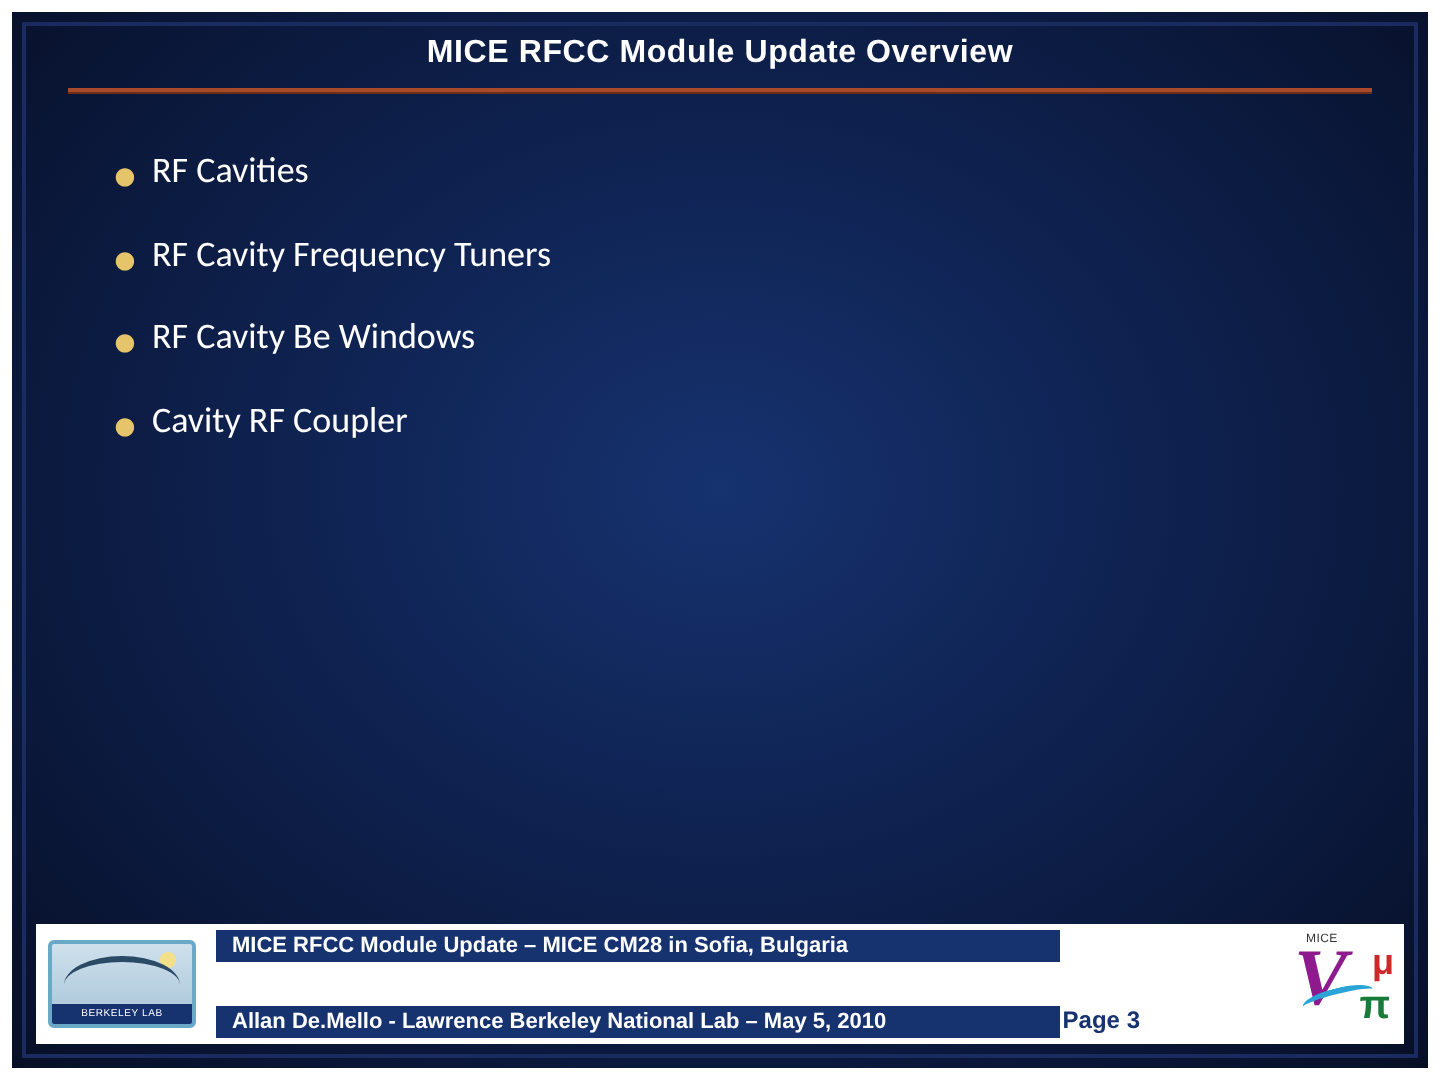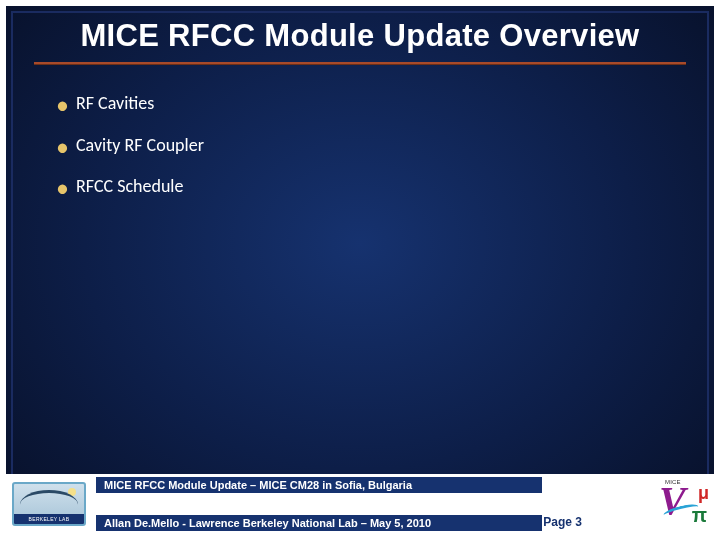--- a/index.html
+++ b/index.html
@@ -15,21 +15,21 @@
     position: absolute; inset: 5px;
     border: 2px solid #1a2b60;
     pointer-events: none;
   }
   .title-area {
     padding: 12px 30px 8px 30px;
     text-align: center;
   }
   .title {
     color: #fff;
-    font-size: 31px;
+    font-size: 16px;
     font-weight: bold;
     letter-spacing: 0.3px;
   }
   .divider-wrap { padding: 0 28px; }
   .divider {
     height: 0;
     border-top: 2px solid #a84a2a;
     border-bottom: 1px solid #6a2f18;
   }
   .content {
@@ -52,21 +52,21 @@
     left: 0;
     top: -2px;
     color: #e6c46a;
     font-size: 26px;
   }
   .footer {
     background: #fff;
     display: flex;
     align-items: stretch;
     height: 60px;
-    margin: 0;
+    margin: 12px;
     position: relative;
   }
   .logo-left {
     width: 86px;
     display: flex; align-items: center; justify-content: center;
     padding: 4px 6px;
   }
   .lab-logo {
     width: 74px; height: 44px;
     border: 2px solid #6aa8c8;
@@ -161,22 +161,23 @@
     <h1 class="title">MICE RFCC Module Update Overview</h1>
   </div>
 
   <div class="divider-wrap">
     <div class="divider"></div>
   </div>
 
   <div class="content">
     <ul class="bullet-list">
       <li>RF Cavities</li>
+      <li>RF Cavity Frequency Tuners</li>
+      <li>RF Cavity Be Windows</li>
       <li>Cavity RF Coupler</li>
-      <li>RFCC Schedule</li>
     </ul>
   </div>
 
   <div class="footer">
     <div class="logo-left">
       <div class="lab-logo">
         <div class="sun"></div>
         <div class="arch"></div>
         <div class="band">BERKELEY LAB</div>
       </div>

